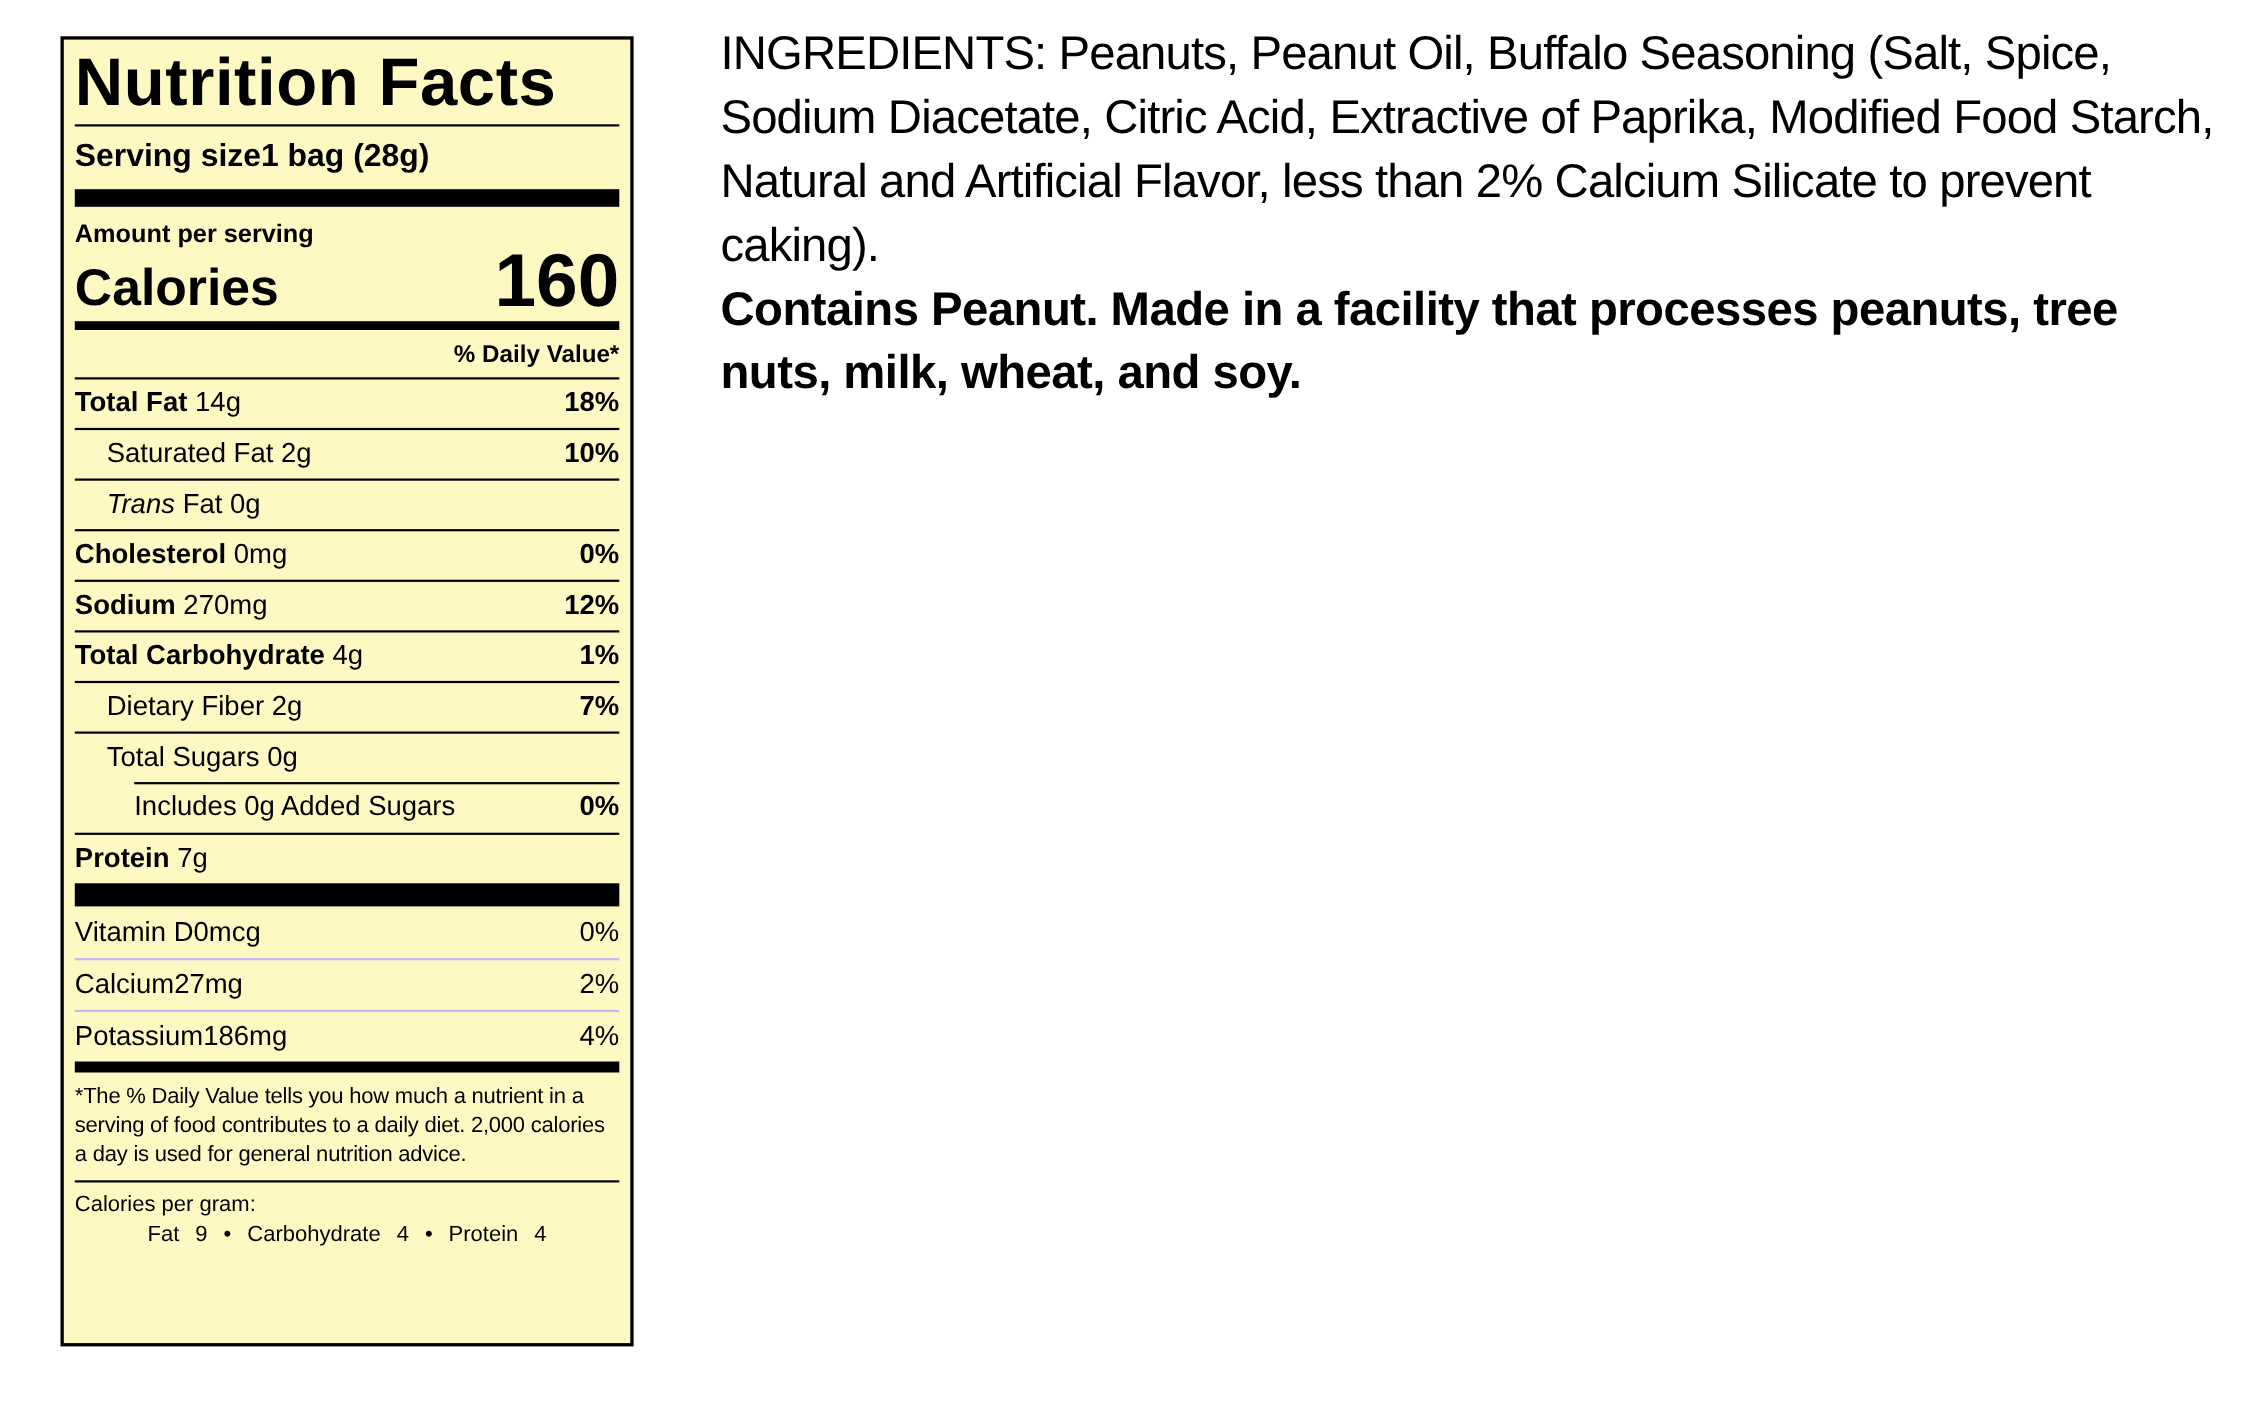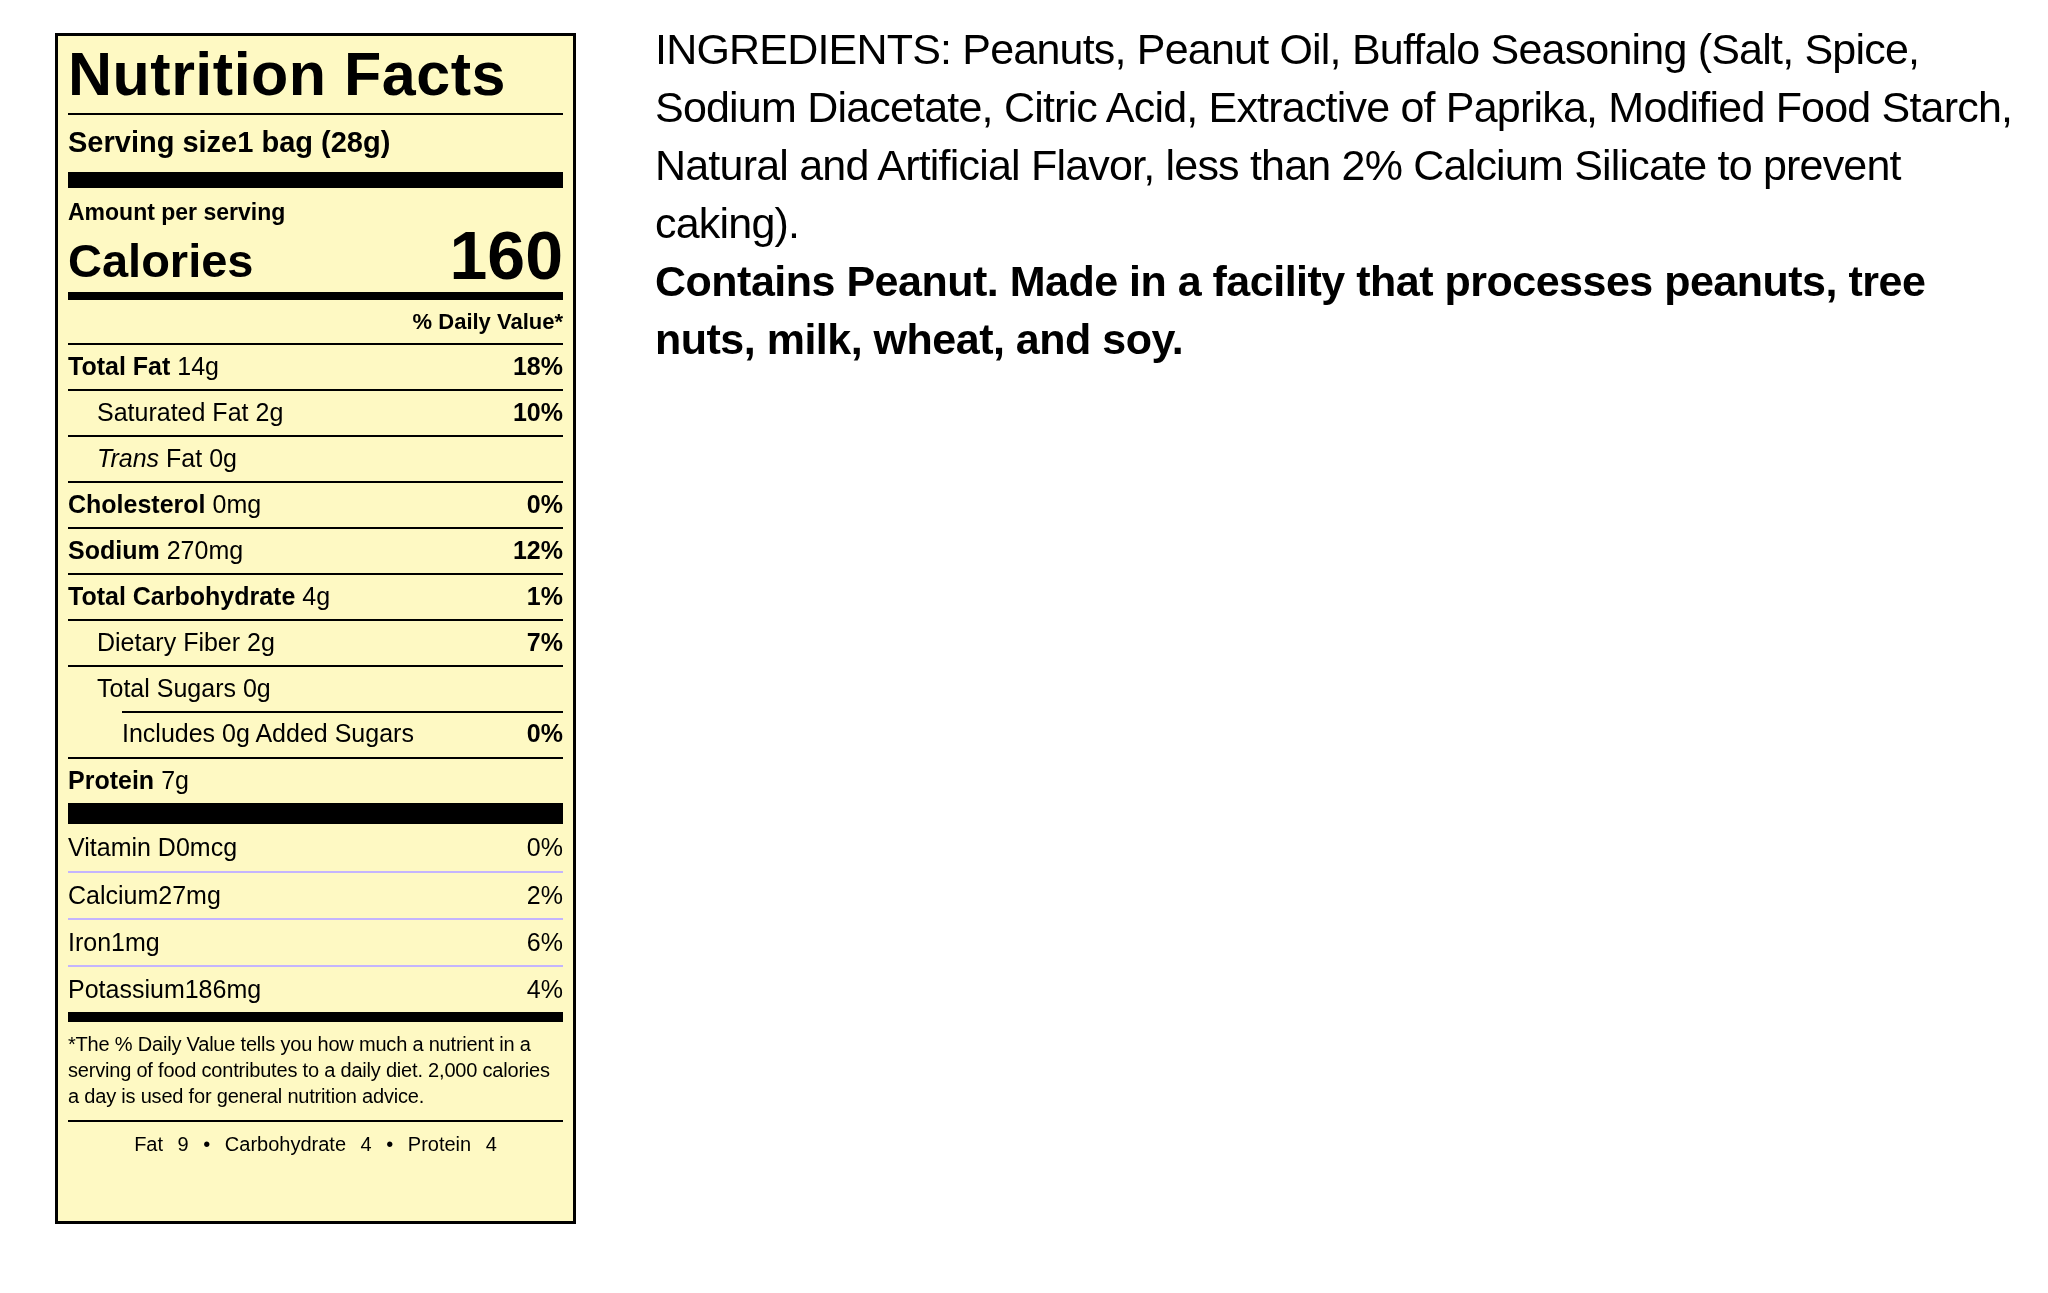--- a/index.html
+++ b/index.html
@@ -172,35 +172,31 @@
     <span>Vitamin D</span>
     <span class="amt">0mcg</span>
     <span class="dv">0%</span>
   </div>
   <div class="vrow">
     <span>Calcium</span>
     <span class="amt">27mg</span>
     <span class="dv">2%</span>
   </div>
   <div class="vrow">
-    <span>Iron</span>
-    <span class="amt">1mg</span>
-    <span class="dv">6%</span>
-  </div>
-  <div class="vrow">
     <span>Potassium</span>
     <span class="amt">186mg</span>
     <span class="dv">4%</span>
   </div>
 
   <div class="bar bar-10"></div>
 
   <div class="footnote">*The % Daily Value tells you how much a nutrient in a serving of food contributes to a daily diet. 2,000 calories a day is used for general nutrition advice.</div>
 
   <div class="cpg">
+    <div>Calories per gram:</div>
     <div class="cpg-values">Fat 9 • Carbohydrate 4 • Protein 4</div>
   </div>
 
 </div>
 
 <div class="ing">
   <p>INGREDIENTS: Peanuts, Peanut Oil, Buffalo Seasoning (Salt, Spice, Sodium Diacetate, Citric Acid, Extractive of Paprika, Modified Food Starch, Natural and Artificial Flavor, less than 2% Calcium Silicate to prevent caking).</p>
   <p class="allergen">Contains Peanut. Made in a facility that processes peanuts, tree nuts, milk, wheat, and soy.</p>
 </div>
 

